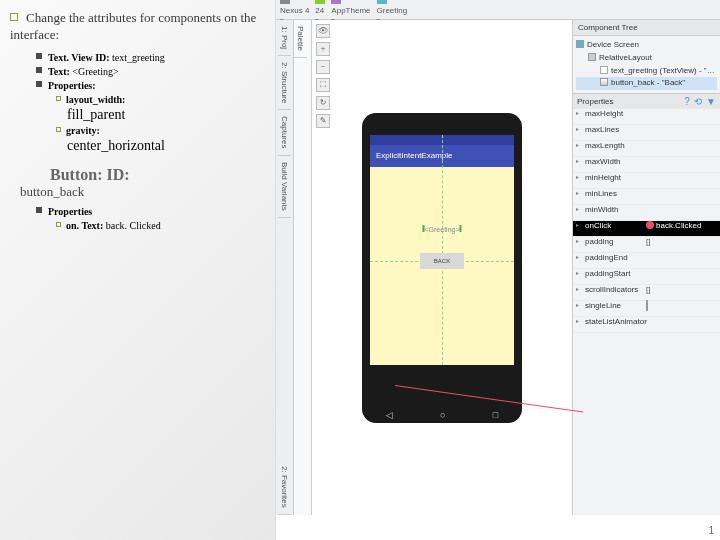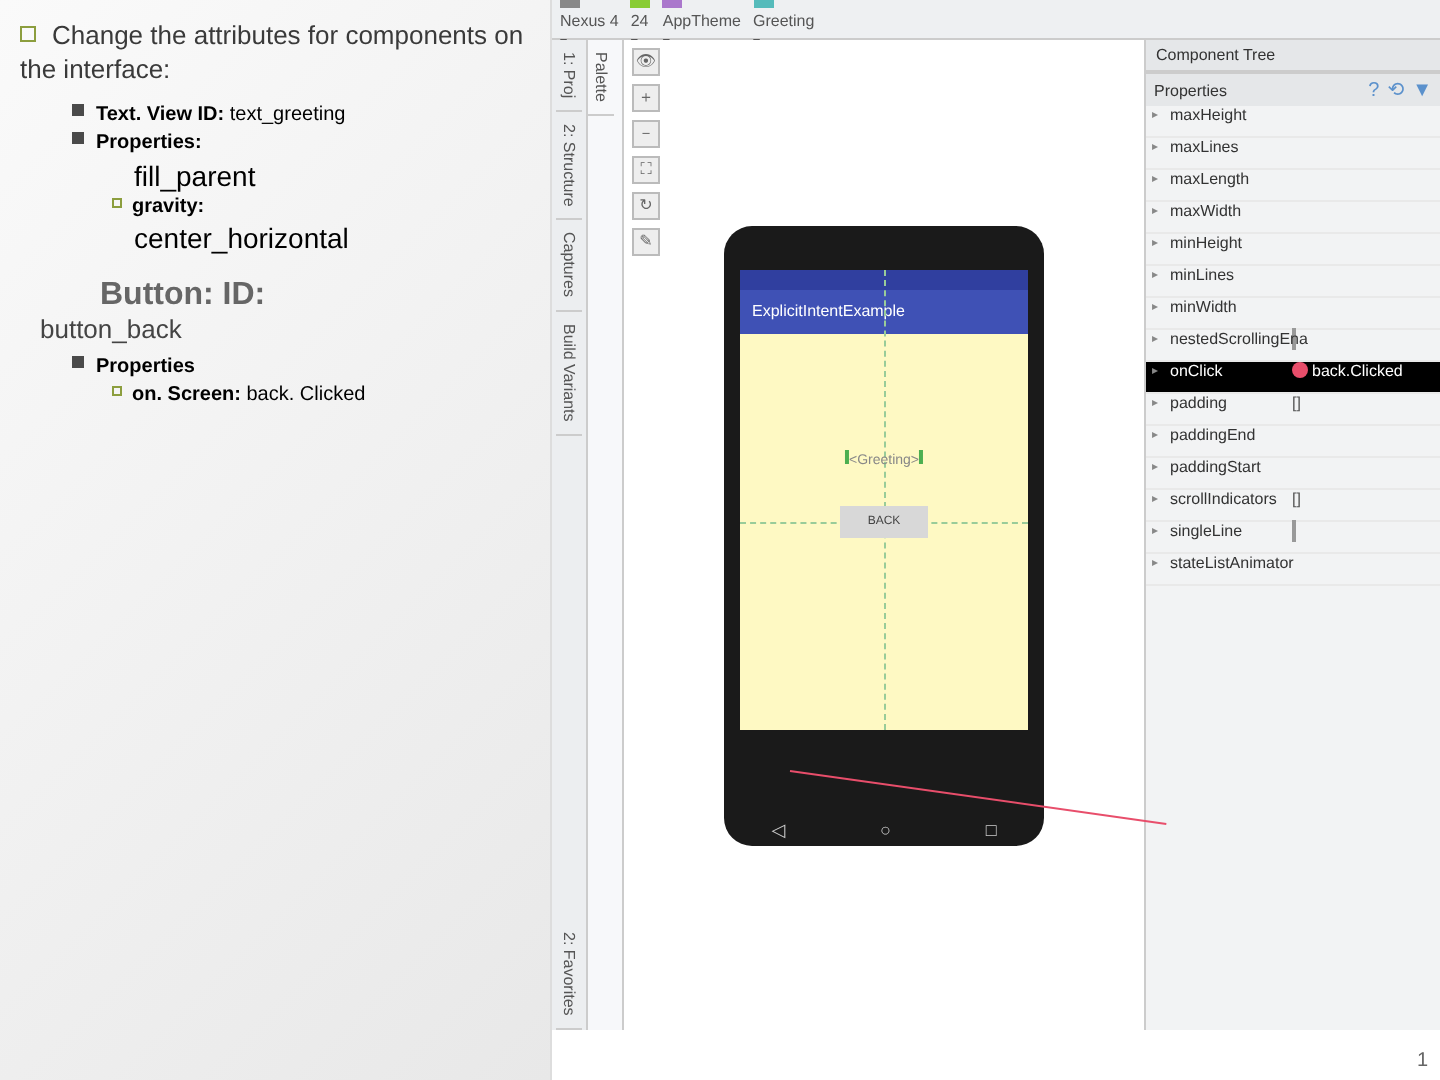--- a/index.html
+++ b/index.html
@@ -1,18 +1,18 @@
 <!DOCTYPE html>
 <html><head>
 <meta charset="utf-8">
 <style>
 * { box-sizing: border-box; margin: 0; padding: 0; }
 body { font-family: Verdana, Arial, sans-serif; width: 720px; height: 540px; background: #f5f5f5; overflow: hidden; position: relative; }
 .slide { display: flex; width: 100%; height: 100%; }
-.left { width: 275px; padding: 10px 6px 10px 10px; background: linear-gradient(135deg,#fafafa,#e8e8e8); }
+.left { width: 275px; padding: 10px 6px 10px 10px; background: linear-gradient(135deg,#fafafa,#e8e8e8); font-family: Liberation Serif, serif; }
 .bullet-lg { font-size: 13px; color: #3a3a3a; line-height: 1.3; margin-bottom: 8px; }
 .sq { display: inline-block; width: 8px; height: 8px; border: 1.5px solid #8c9e3e; margin-right: 8px; vertical-align: 1px; }
 .sq-sm { width: 6px; height: 6px; background: #4a4a4a; display: inline-block; margin-right: 6px; vertical-align: 2px; }
 .sq-tiny { width: 5px; height: 5px; border: 1px solid #8c9e3e; display: inline-block; margin-right: 5px; vertical-align: 2px; }
 .sub { margin-left: 26px; font-size: 10px; margin-bottom: 3px; font-weight: bold; }
 .sub-val { font-weight: normal; }
 .sub2 { margin-left: 46px; font-size: 10px; margin-bottom: 2px; }
 .sub2 b { font-weight: bold; }
 .sub2-val { margin-left: 57px; font-size: 14px; margin-bottom: 2px; }
 .btn-title { font-size: 16px; font-weight: bold; color: #666; margin: 12px 0 0 40px; }
@@ -67,29 +67,31 @@
 .redline { position: absolute; border-top: 1px solid #e84e6b; height: 0; width: 190px; left: 395px; top: 385px; transform: rotate(8deg); transform-origin: left; z-index: 50; }
 .page-num { position: absolute; bottom: 4px; right: 6px; font-size: 10px; color: #666; }
 </style>
 </head>
 <body>
 
 <div class="slide">
   <div class="left">
     <div class="bullet-lg"><span class="sq"></span><span>Change the attributes for components on the interface:</span></div>
     <div class="sub"><span class="sq-sm"></span><span>Text. View ID:</span> <span class="sub-val">text_greeting</span></div>
+    <div class="sub"><span class="sq-sm"></span><span>Text:</span> <span class="sub-val">&lt;Greeting&gt;</span></div>
     <div class="sub"><span class="sq-sm"></span><span>Properties:</span></div>
+    <div class="sub2"><span class="sq-tiny"></span><b>layout_width:</b></div>
     <div class="sub2-val">fill_parent</div>
     <div class="sub2"><span class="sq-tiny"></span><b>gravity:</b></div>
     <div class="sub2-val">center_horizontal</div>
 
     <div class="btn-title">Button: ID:</div>
     <div class="btn-id">button_back</div>
     <div class="sub"><span class="sq-sm"></span><span>Properties</span></div>
-    <div class="sub2"><span class="sq-tiny"></span><b>on. Screen:</b> <span>back. Clicked</span></div>
+    <div class="sub2"><span class="sq-tiny"></span><b>on. Text:</b> <span>back. Clicked</span></div>
   </div>
 
   <div class="right">
     <div class="toolbar">
       <div class="tb-item">
           <span class="tb-icon"></span>
           <span>Nexus 4</span>
           <span class="tb-drop">▾</span>
         </div>
       <div class="tb-item">
@@ -141,20 +143,26 @@
             <span>◁</span>
             <span>○</span>
             <span>□</span>
           </div>
         </div>
       </div>
       <div class="tree-panel">
         <div class="panel-title">
             <span>Component Tree</span>
           </div>
+        <div class="tree">
+          <div class="tree-row"><span class="ico phone-i"></span><span>Device Screen</span></div>
+          <div class="tree-row tree-indent1"><span class="ico layout-i"></span><span>RelativeLayout</span></div>
+          <div class="tree-row tree-indent2"><span class="ico text-i"></span><span>text_greeting (TextView) - "&lt;G</span></div>
+          <div class="tree-row tree-indent2 sel"><span class="ico btn-i"></span><span>button_back - "Back"</span></div>
+        </div>
         <div class="props-panel">
           <div class="props-head">
             <span>Properties</span>
             <span><span class="pico">?</span><span class="pico">⟲</span><span class="pico">▼</span></span>
           </div>
           <div class="props-list" id="props-list">
               <div class="prow">
                 <div class="pname">maxHeight</div>
                 <div class="pval"></div>
               </div>
@@ -174,24 +182,20 @@
                 <div class="pname">minHeight</div>
                 <div class="pval"></div>
               </div>
               <div class="prow">
                 <div class="pname">minLines</div>
                 <div class="pval"></div>
               </div>
               <div class="prow">
                 <div class="pname">minWidth</div>
                 <div class="pval"></div>
-              </div>
-              <div class="prow">
-                <div class="pname">nestedScrollingEna</div>
-                <div class="pval"><span class="chk"></span></div>
               </div>
               <div class="prow sel">
                 <div class="pname">onClick</div>
                 <div class="pval"><span class="chip"></span><span>back.Clicked</span></div>
               </div>
               <div class="prow">
                 <div class="pname">padding</div>
                 <div class="pval"><span>[]</span></div>
               </div>
               <div class="prow">

